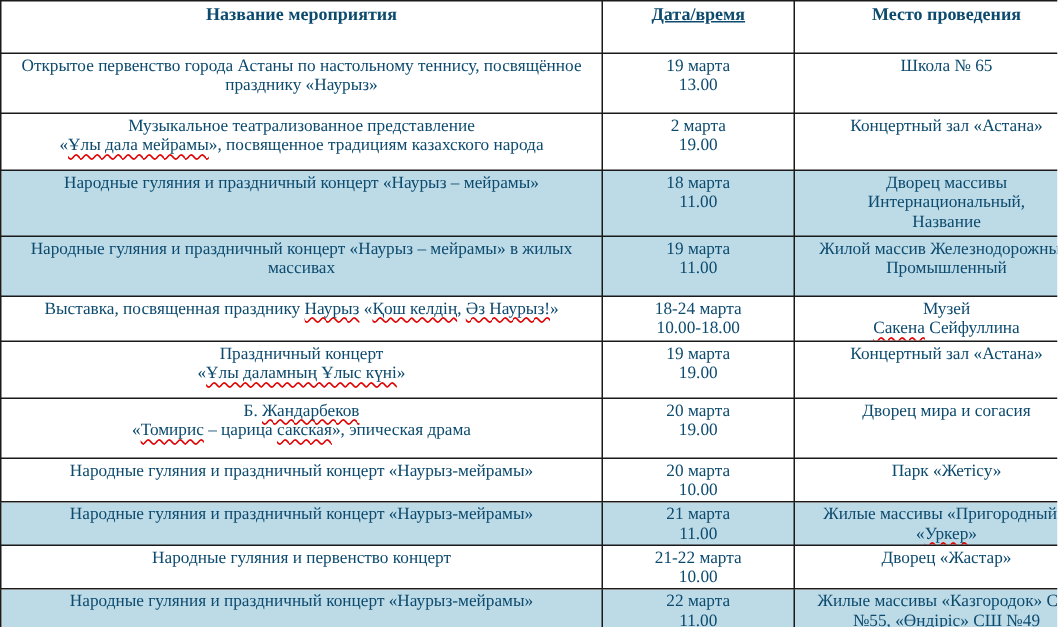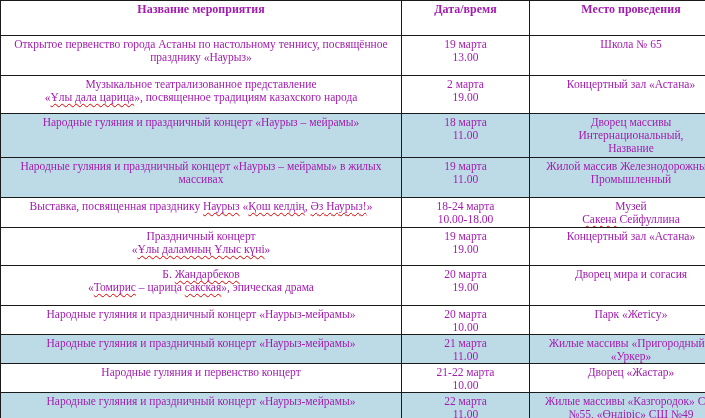--- a/index.html
+++ b/index.html
@@ -1,19 +1,19 @@
 <!DOCTYPE html>
 <html style="--hl: #bddbe7; --squiggle: #e00000;"><head>
 <meta charset="utf-8">
 <style>
   html, body { margin: 0; padding: 0; background: #ffffff; }
   .page {
     width: 705px; height: 418px; overflow: hidden; background: #fff;
     font-family: "Liberation Serif", "DejaVu Serif", serif;
-    color: #a21caf;
+    color: #0c4a6e;
   }
   table.events {
     border-collapse: collapse; table-layout: fixed;
     width: 705px;
   }
   table.events th, table.events td {
     border: 1px solid #1a1a1a;
     vertical-align: top; text-align: center;
     padding: 2px 4px 0 4px;
     font-size: 11.5px; line-height: 13px;
@@ -34,41 +34,41 @@
   }
 </style>
 </head>
 <body>
 
 <div class="page">
   <table class="events">
     <thead>
       <tr id="header-row">
           <th style="width: 392px;">Название мероприятия</th>
-          <th style="width: 119px;">Дата/время</th>
+          <th style="width: 119px; text-decoration: underline;">Дата/время</th>
           <th style="width: 194px;">Место проведения</th>
         </tr>
     </thead>
     <tbody id="table-body">
         <tr style="height: 40px;">
           <td class="event-cell">
             <div class="line"><span>Открытое  первенство города Астаны по настольному теннису, посвящённое празднику «Наурыз»</span></div>
           </td>
           <td class="date-cell">
             <div class="line"><span>19 марта</span></div>
             <div class="line"><span>13.00</span></div>
           </td>
           <td class="venue-cell">
             <div class="line"><span>Школа № 65</span></div>
           </td>
         </tr>
         <tr style="height: 38px;">
           <td class="event-cell">
             <div class="line"><span>Музыкальное театрализованное представление</span></div>
-            <div class="line"><span>«</span><span class="misspell">Ұлы дала царица</span><span>», посвященное традициям казахского народа</span></div>
+            <div class="line"><span>«</span><span class="misspell">Ұлы дала мейрамы</span><span>», посвященное традициям казахского народа</span></div>
           </td>
           <td class="date-cell">
             <div class="line"><span>2 марта</span></div>
             <div class="line"><span>19.00</span></div>
           </td>
           <td class="venue-cell">
             <div class="line"><span>Концертный зал «Астана»</span></div>
           </td>
         </tr>
         <tr class="hl" style="height: 44px;">

